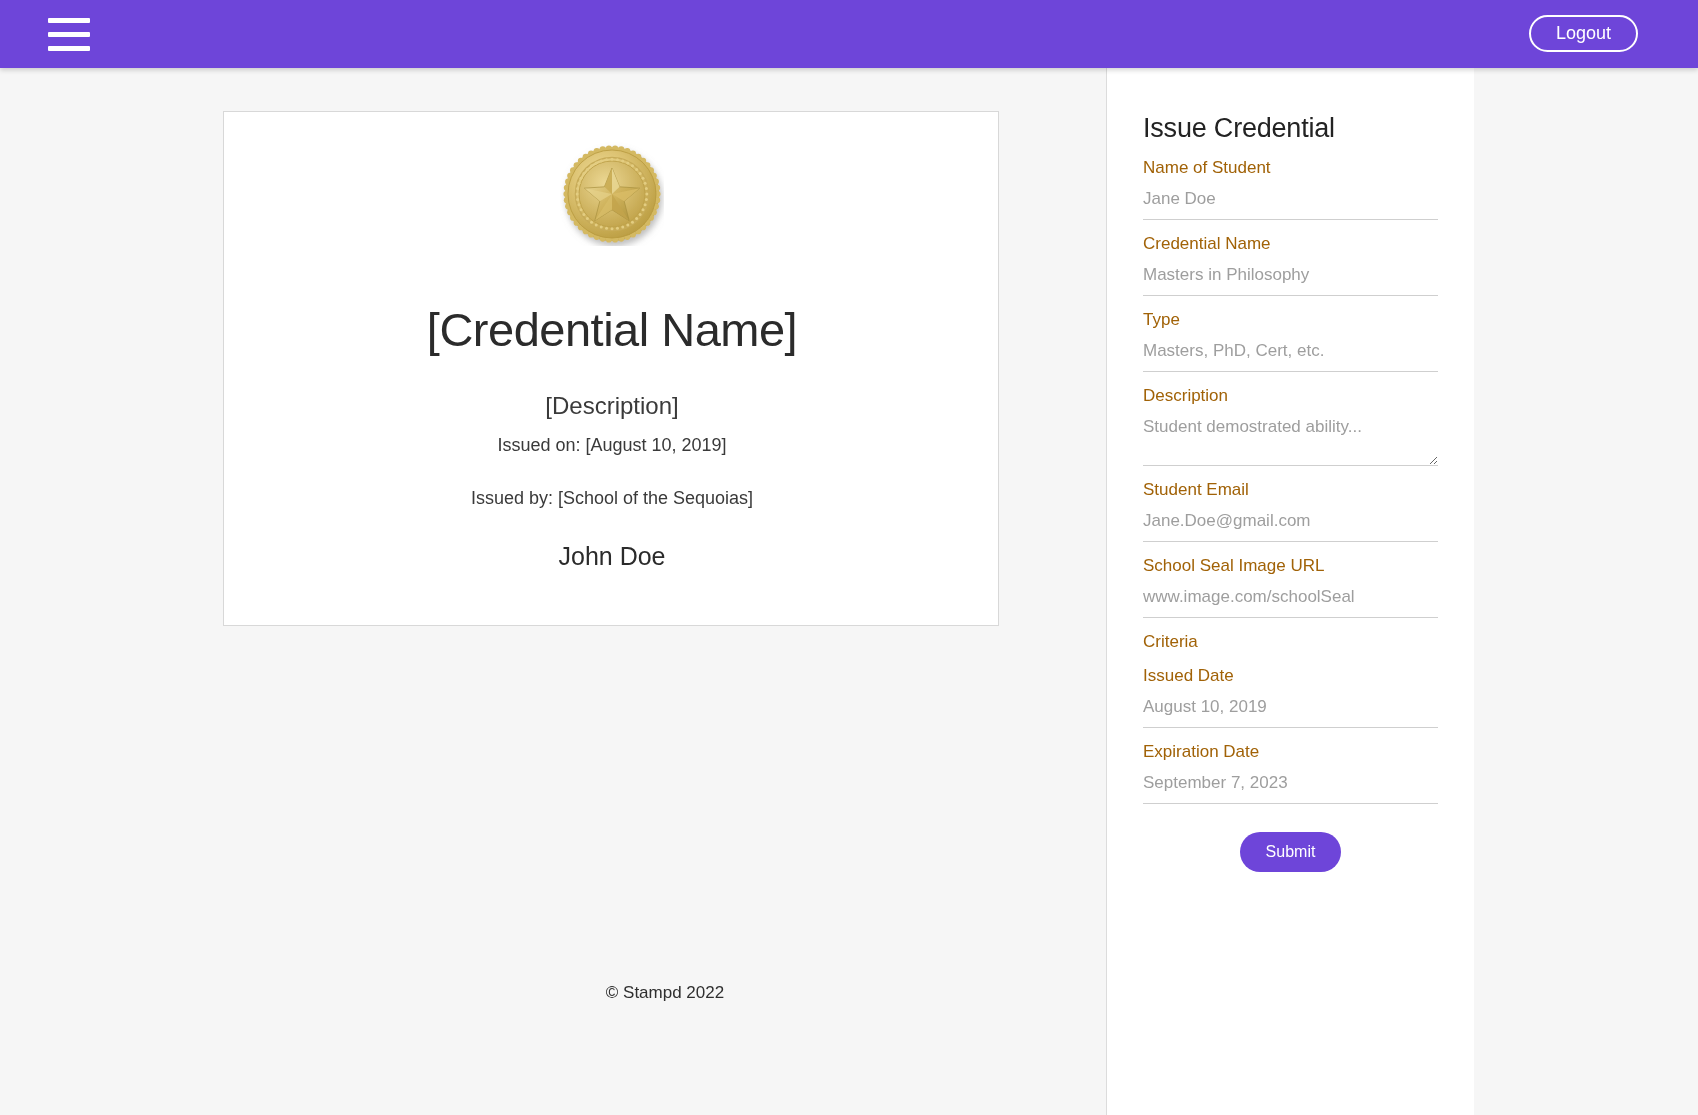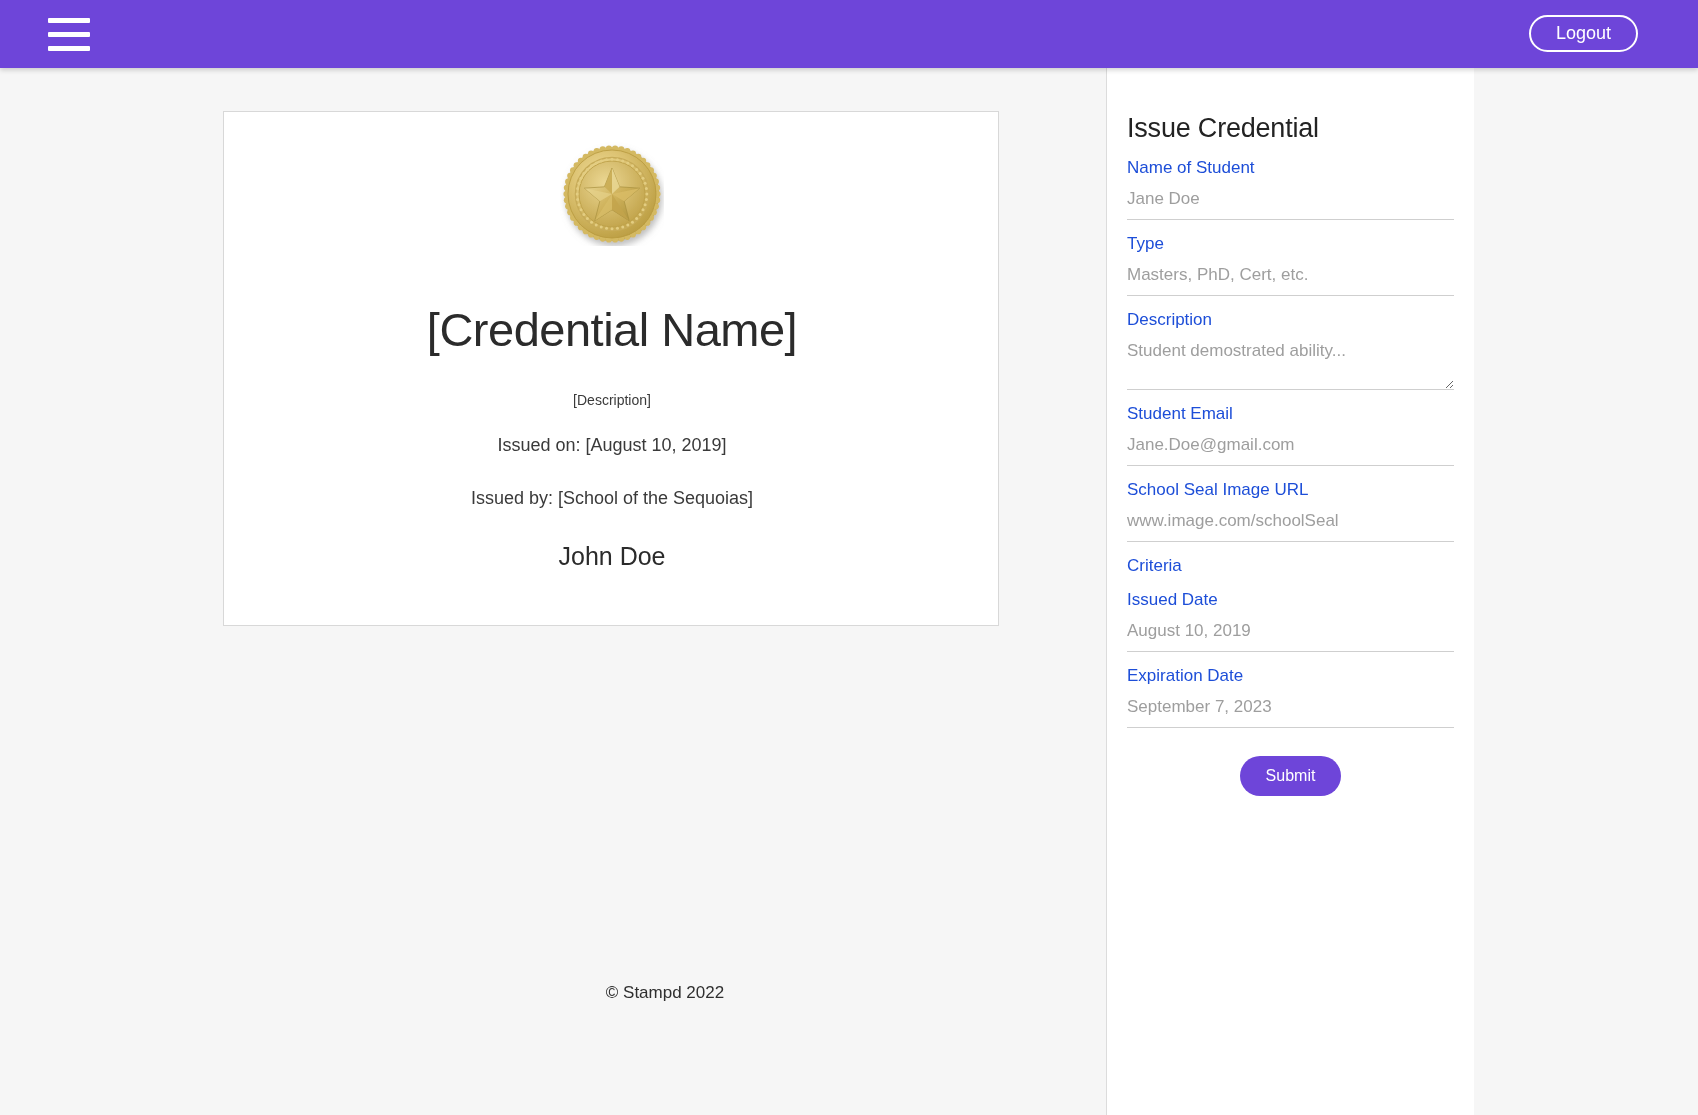--- a/index.html
+++ b/index.html
@@ -115,21 +115,21 @@
     color: #2b2b2b;
     letter-spacing: -0.5px;
     line-height: 1.1;
   }
   .cred-desc {
     position: absolute;
     left: 0;
     top: 280px;
     width: 776px;
     text-align: center;
-    font-size: 14px;
+    font-size: 24px;
     color: #3a3a3a;
   }
   .cred-issued-on {
     position: absolute;
     left: 0;
     top: 323px;
     width: 776px;
     text-align: center;
     font-size: 18px;
     color: #3a3a3a;
@@ -165,38 +165,38 @@
 
   
   .side-panel {
     position: absolute;
     top: 68px;
     right: 0;
     width: 368px;
     height: 1047px;
     background: #ffffff;
     border-left: 1px solid #dcdcdc;
-    padding: 0 20px;
+    padding: 0 36px;
     overflow: hidden;
   }
   .panel-title {
     margin: 0;
     padding-top: 45px;
     font-size: 27px;
     font-weight: 400;
     color: #232323;
     letter-spacing: -0.2px;
   }
   .field {
     margin-top: 14px;
   }
   .field-label {
     display: block;
     font-size: 17px;
-    color: #1d4ed8;
+    color: #a16207;
     margin-bottom: 8px;
   }
   .field-input {
     display: block;
     width: 100%;
     border: none;
     border-bottom: 1px solid #cfcfcf;
     background: transparent;
     font-family: "Liberation Sans", sans-serif;
     font-size: 17px;
@@ -392,20 +392,24 @@
 
   <div class="side-panel">
     <h1 class="panel-title">Issue Credential</h1>
 
     <div id="form-fields">
         <div class="field">
           <label class="field-label">Name of Student</label>
           <input class="field-input" type="text" placeholder="Jane Doe" style="">
         </div>
         <div class="field">
+          <label class="field-label">Credential Name</label>
+          <input class="field-input" type="text" placeholder="Masters in Philosophy" style="">
+        </div>
+        <div class="field">
           <label class="field-label">Type</label>
           <input class="field-input" type="text" placeholder="Masters, PhD, Cert, etc." style="">
         </div>
         <div class="field">
           <label class="field-label">Description</label>
           <textarea class="field-input" placeholder="Student demostrated ability..." style=""></textarea>
         </div>
         <div class="field">
           <label class="field-label">Student Email</label>
           <input class="field-input" type="text" placeholder="Jane.Doe@gmail.com" style="">

